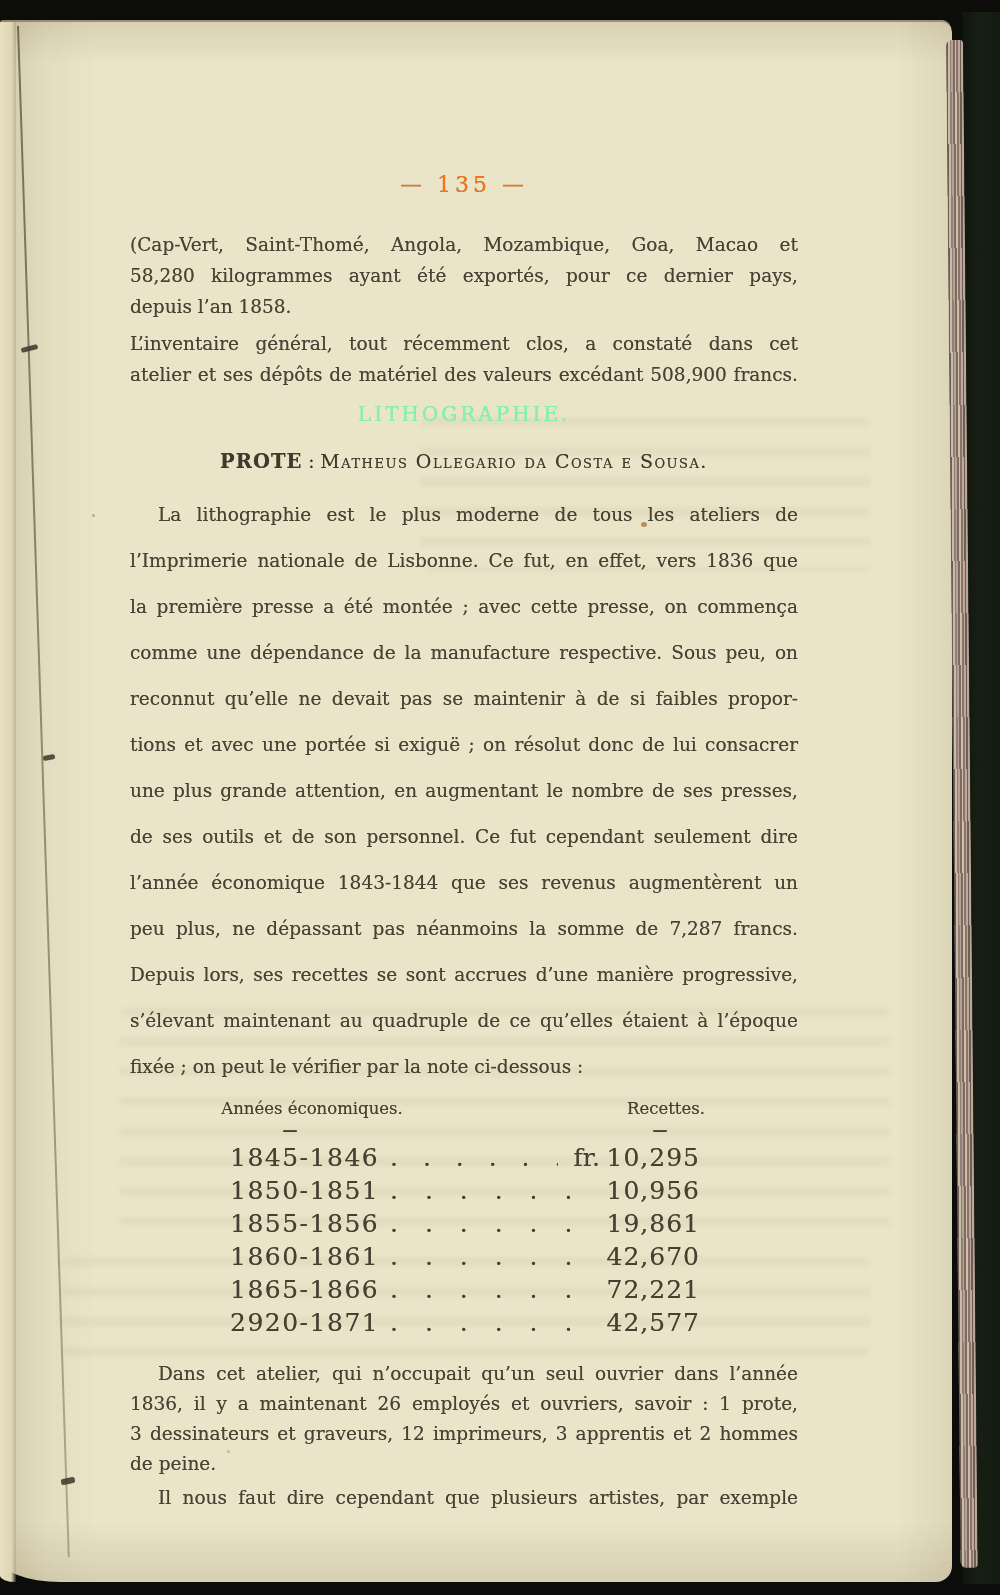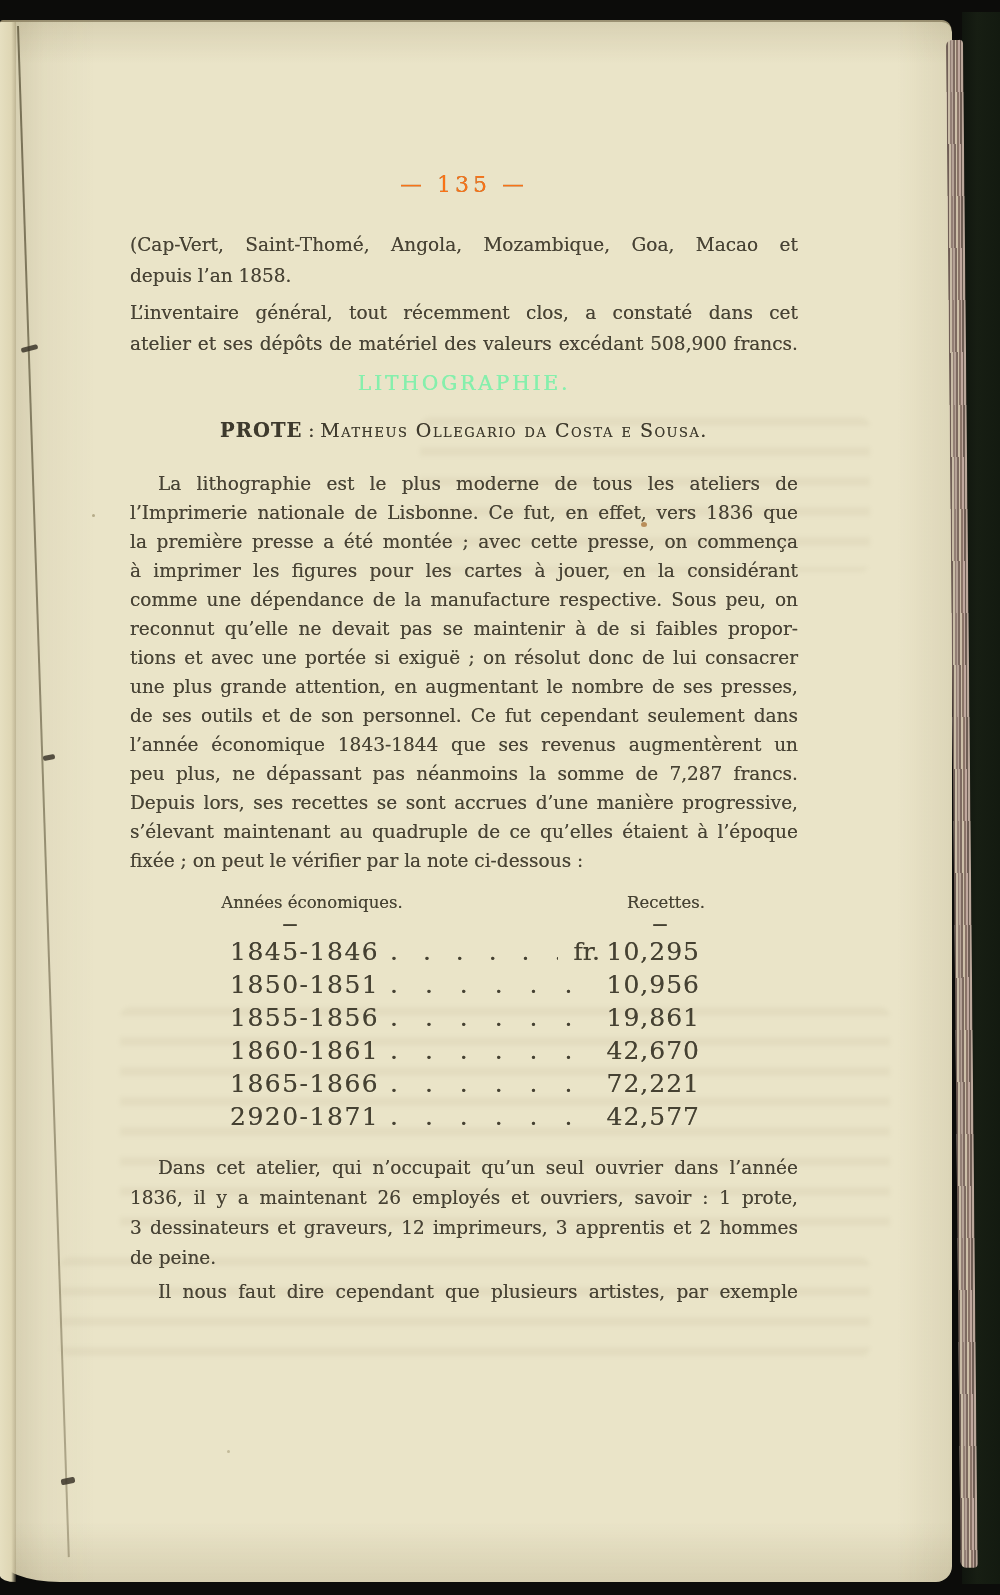--- a/index.html
+++ b/index.html
@@ -69,21 +69,21 @@
     color:#474234;
     text-shadow:0 0 .6px rgba(71,66,52,.65);
   }
   .pagenum{margin-top:152px;text-align:center;font-size:22px;letter-spacing:4px;color:#f97316;}
   .para{font-size:18.5px;}
   .tline{text-align:justify;text-align-last:justify;}
   .tline.last{text-align-last:left;}
   .indent-first .tline:first-child{text-indent:28px;}
   .lh31 .tline{line-height:31px;}
   .lh30 .tline{line-height:30px;}
-  .lh29 .tline{line-height:29px;}
+  .lh29 .tline{line-height:29px;margin-top:17px;}
   #para-intro{margin-top:32px;}
   #para-inventory{margin-top:6px;}
   .heading{margin-top:12px;font-size:20px;letter-spacing:3px;text-align:center;
     color:#86efac;font-weight:normal;margin-bottom:0;text-shadow:.4px 0 0 currentColor;}
   .subheading{margin-top:24px;text-align:center;font-size:18.5px;color:#3e3a2d;}
   .prote-label{font-weight:bold;font-size:19.5px;letter-spacing:1px;}
   .prote-name{font-variant:small-caps;letter-spacing:1.5px;font-size:19px;}
   #para-main{margin-top:27px;}
   
   .revtable{position:relative;margin-left:100px;width:470px;margin-top:18px;color:#454132;}
@@ -126,44 +126,44 @@
   </div>
 
   <div class="edge-stack"></div>
 
   <div class="content">
 
     <div class="pagenum">— 135 —</div>
 
     <div class="para lh31" id="para-intro">
         <div class="tline">(Cap-Vert, Saint-Thomé, Angola, Mozambique, Goa, Macao et</div>
+        <div class="tline">58,280 kilogrammes ayant été exportés, pour ce dernier pays,</div>
         <div class="tline last">depuis l’an 1858.</div>
       </div>
 
     <div class="para lh31" id="para-inventory">
         <div class="tline">L’inventaire général, tout récemment clos, a constaté dans cet</div>
         <div class="tline">atelier et ses dépôts de matériel des valeurs excédant 508,900 francs.</div>
       </div>
 
     <h2 class="heading">LITHOGRAPHIE.</h2>
 
     <div class="subheading">
       <span class="prote-label">PROTE</span><span> : </span><span class="prote-name">Matheus Ollegario da Costa e Sousa.</span>
     </div>
 
     <div class="para lh29 indent-first" id="para-main">
         <div class="tline">La lithographie est le plus moderne de tous les ateliers de</div>
         <div class="tline">l’Imprimerie nationale de Lisbonne. Ce fut, en effet, vers 1836 que</div>
         <div class="tline">la première presse a été montée ; avec cette presse, on commença</div>
-        <div class="tline">à imprimer les figures pour les cartes à jouer, en la considérant</div>
         <div class="tline">comme une dépendance de la manufacture respective. Sous peu, on</div>
         <div class="tline">reconnut qu’elle ne devait pas se maintenir à de si faibles propor-</div>
         <div class="tline">tions et avec une portée si exiguë ; on résolut donc de lui consacrer</div>
         <div class="tline">une plus grande attention, en augmentant le nombre de ses presses,</div>
-        <div class="tline">de ses outils et de son personnel. Ce fut cependant seulement dans</div>
+        <div class="tline">de ses outils et de son personnel. Ce fut cependant seulement dire</div>
         <div class="tline">l’année économique 1843-1844 que ses revenus augmentèrent un</div>
         <div class="tline">peu plus, ne dépassant pas néanmoins la somme de 7,287 francs.</div>
         <div class="tline">Depuis lors, ses recettes se sont accrues d’une manière progressive,</div>
         <div class="tline">s’élevant maintenant au quadruple de ce qu’elles étaient à l’époque</div>
         <div class="tline last">fixée ; on peut le vérifier par la note ci-dessous :</div>
       </div>
 
     <div class="revtable">
       <div class="tbl-hdr">
         <span class="h-years">Années économiques.</span>

